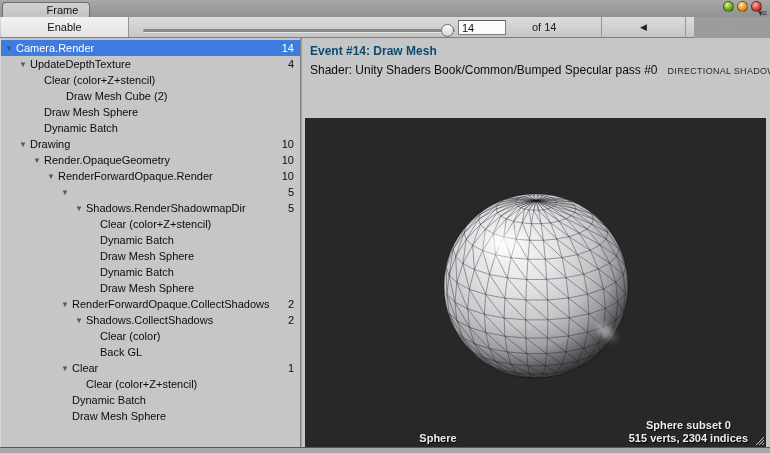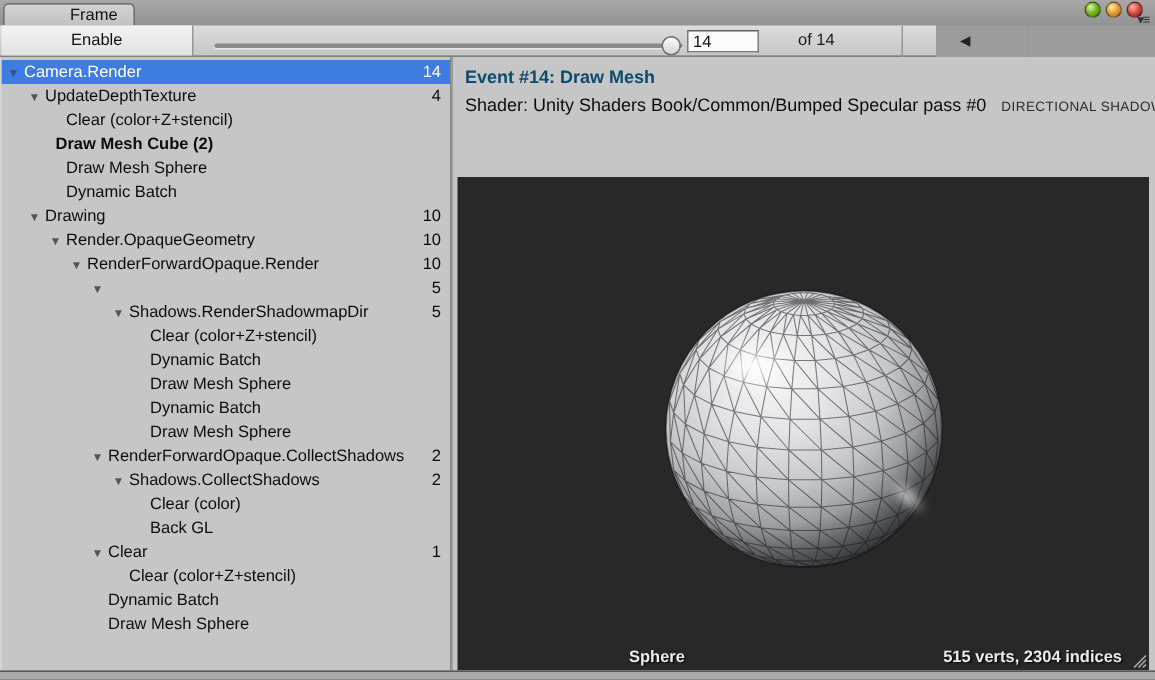--- a/index.html
+++ b/index.html
@@ -12,21 +12,21 @@
               background:linear-gradient(#a8a8a8,#929292); }
   .tab { position:absolute; left:2px; top:2px; width:88px; height:15px;
          background:linear-gradient(#d2d2d2,#c2c2c2); border:1px solid #6e6e6e; border-bottom:none;
          border-radius:4px 4px 0 0; text-align:center; font-size:11px; line-height:14px; color:#111;padding-left:33px; }
   .lights { position:absolute; right:8px; top:1px; display:flex; gap:3px; }
   .light { width:11px; height:11px; border-radius:50%; border:1px solid rgba(0,0,0,.4); }
   .pane-menu { position:absolute; right:4px; top:9px; font-size:9px; color:#333; letter-spacing:-1px;
                line-height:9px; cursor:default; }
 
   
-  .toolbar { position:absolute; left:0; top:17px; width:624px; height:21px;
+  .toolbar { position:absolute; left:0; top:17px; width:694px; height:21px;
              background:linear-gradient(#dcdcdc,#c6c6c6); border-bottom:1px solid #7e7e7e; }
   .enable-btn { position:absolute; left:1px; top:0; width:128px; height:20px;
                 background:linear-gradient(#f2f2f2,#e3e3e3); border-right:1px solid #979797;
                 font-size:11px; text-align:center; line-height:20px; color:#111; }
   .slider-track { position:absolute; left:143px; top:12px; width:312px; height:3px;
                   background:#8a8a8a; border-radius:2px; box-shadow:0 1px 0 #e6e6e6; }
   .slider-handle { position:absolute; left:441px; top:7px; width:13px; height:13px; border-radius:50%;
                    background:linear-gradient(#fdfdfd,#d4d4d4); border:1px solid #6e6e6e; }
   .event-field { position:absolute; left:458px; top:3px; width:48px; height:15px;
                  border:1px solid #7c7c7c; border-top-color:#5f5f5f; background:#fbfbfb;
@@ -105,21 +105,21 @@
         <span class="row-count">14</span>
       </div>
       <div class="tree-row" style="padding-left: 18px;">
         <span class="foldout">▼</span>
         <span>UpdateDepthTexture</span>
         <span class="row-count">4</span>
       </div>
       <div class="tree-row" style="padding-left: 43px;">
         <span>Clear (color+Z+stencil)</span>
       </div>
-      <div class="tree-row" style="padding-left: 36px; font-weight: bold;">
+      <div class="tree-row" style="padding-left: 65px;">
         <span>Draw Mesh Cube (2)</span>
       </div>
       <div class="tree-row" style="padding-left: 43px;">
         <span>Draw Mesh Sphere</span>
       </div>
       <div class="tree-row" style="padding-left: 43px;">
         <span>Dynamic Batch</span>
       </div>
       <div class="tree-row" style="padding-left: 18px;">
         <span class="foldout">▼</span>
@@ -222,20 +222,21 @@
         <circle cx="231" cy="168" r="92" fill="url(#sphG)"></circle>
         <circle cx="231" cy="168" r="92" fill="none" stroke="rgba(0,0,0,0.35)" stroke-width="1.2"></circle>
         <g id="wire">
             <path d="M231.0 82.6L231.0 82.6M231.0 82.6L250.8 82.8M250.8 82.8L231.0 82.6M231.0 82.6L231.0 82.6M231.0 82.6L251.5 84.6M251.5 84.6L231.0 82.6M231.0 82.6L231.0 82.6M231.0 82.6L250.9 86.5M250.9 86.5L231.0 82.6M231.0 82.6L231.0 82.6M231.0 82.6L249.2 88.2M249.2 88.2L231.0 82.6M231.0 82.6L231.0 82.6M231.0 82.6L246.4 89.7M246.4 89.7L231.0 82.6M231.0 82.6L231.0 82.6M231.0 82.6L242.8 90.9M242.8 90.9L231.0 82.6M231.0 82.6L231.0 82.6M231.0 82.6L238.4 91.8M238.4 91.8L231.0 82.6M231.0 82.6L231.0 82.6M231.0 82.6L233.6 92.2M233.6 92.2L231.0 82.6M231.0 82.6L231.0 82.6M231.0 82.6L228.7 92.3M228.7 92.3L231.0 82.6M231.0 82.6L231.0 82.6M231.0 82.6L223.9 91.8M223.9 91.8L231.0 82.6M231.0 82.6L231.0 82.6M231.0 82.6L219.5 91.0M219.5 91.0L231.0 82.6M231.0 82.6L231.0 82.6M231.0 82.6L215.8 89.8M215.8 89.8L231.0 82.6M231.0 82.6L231.0 82.6M231.0 82.6L213.0 88.3M213.0 88.3L231.0 82.6M231.0 82.6L231.0 82.6M231.0 82.6L211.2 86.6M211.2 86.6L231.0 82.6M231.0 82.6L231.0 82.6M231.0 82.6L210.5 84.8M210.5 84.8L231.0 82.6M231.0 82.6L231.0 82.6M231.0 82.6L211.1 82.9M211.1 82.9L231.0 82.6M231.0 82.6L231.0 82.6M231.0 82.6L212.8 81.2M212.8 81.2L231.0 82.6M231.0 82.6L231.0 82.6M231.0 82.6L215.6 79.7M215.6 79.7L231.0 82.6M231.0 82.6L231.0 82.6M231.0 82.6L219.2 78.5M219.2 78.5L231.0 82.6M231.0 82.6L231.0 82.6M231.0 82.6L223.6 77.6M223.6 77.6L231.0 82.6M231.0 82.6L231.0 82.6M231.0 82.6L228.4 77.2M228.4 77.2L231.0 82.6M231.0 82.6L231.0 82.6M231.0 82.6L233.3 77.2M233.3 77.2L231.0 82.6M231.0 82.6L231.0 82.6M231.0 82.6L238.1 77.6M238.1 77.6L231.0 82.6M231.0 82.6L231.0 82.6M231.0 82.6L242.5 78.4M242.5 78.4L231.0 82.6M231.0 82.6L231.0 82.6M231.0 82.6L246.2 79.6M246.2 79.6L231.0 82.6M231.0 82.6L231.0 82.6M231.0 82.6L249.0 81.1M249.0 81.1L231.0 82.6M250.8 82.8L251.5 84.6M250.8 82.8L269.7 87.4M269.7 87.4L251.5 84.6M251.5 84.6L250.9 86.5M251.5 84.6L270.9 90.9M270.9 90.9L250.9 86.5M250.9 86.5L249.2 88.2M250.9 86.5L269.8 94.4M269.8 94.4L249.2 88.2M249.2 88.2L246.4 89.7M249.2 88.2L266.5 97.8M266.5 97.8L246.4 89.7M246.4 89.7L242.8 90.9M246.4 89.7L261.1 100.7M261.1 100.7L242.8 90.9M242.8 90.9L238.4 91.8M242.8 90.9L253.9 103.1M253.9 103.1L238.4 91.8M238.4 91.8L233.6 92.2M238.4 91.8L245.5 104.8M245.5 104.8L233.6 92.2M233.6 92.2L228.7 92.3M233.6 92.2L236.1 105.7M236.1 105.7L228.7 92.3M228.7 92.3L223.9 91.8M228.7 92.3L226.5 105.7M226.5 105.7L223.9 91.8M223.9 91.8L219.5 91.0M223.9 91.8L217.2 104.9M217.2 104.9L219.5 91.0M219.5 91.0L215.8 89.8M219.5 91.0L208.6 103.3M208.6 103.3L215.8 89.8M215.8 89.8L213.0 88.3M215.8 89.8L201.3 100.9M201.3 100.9L213.0 88.3M213.0 88.3L211.2 86.6M213.0 88.3L195.8 98.0M195.8 98.0L211.2 86.6M211.2 86.6L210.5 84.8M211.2 86.6L192.3 94.7M192.3 94.7L210.5 84.8M210.5 84.8L211.1 82.9M210.5 84.8L191.1 91.1M191.1 91.1L211.1 82.9M211.1 82.9L212.8 81.2M211.1 82.9L192.2 87.6M192.2 87.6L212.8 81.2M212.8 81.2L215.6 79.7M212.8 81.2L195.5 84.3M195.5 84.3L215.6 79.7M215.6 79.7L219.2 78.5M215.6 79.7L200.9 81.3M200.9 81.3L219.2 78.5M219.2 78.5L223.6 77.6M223.6 77.6L228.4 77.2M228.4 77.2L233.3 77.2M233.3 77.2L238.1 77.6M238.1 77.6L242.5 78.4M242.5 78.4L246.2 79.6M246.2 79.6L249.0 81.1M246.2 79.6L260.7 81.1M260.7 81.1L249.0 81.1M249.0 81.1L250.8 82.8M249.0 81.1L266.2 84.0M266.2 84.0L250.8 82.8M269.7 87.4L270.9 90.9M269.7 87.4L286.6 95.9M286.6 95.9L270.9 90.9M270.9 90.9L269.8 94.4M270.9 90.9L288.4 101.0M288.4 101.0L269.8 94.4M269.8 94.4L266.5 97.8M269.8 94.4L286.8 106.1M286.8 106.1L266.5 97.8M266.5 97.8L261.1 100.7M266.5 97.8L282.0 110.9M282.0 110.9L261.1 100.7M261.1 100.7L253.9 103.1M261.1 100.7L274.3 115.2M274.3 115.2L253.9 103.1M253.9 103.1L245.5 104.8M253.9 103.1L264.0 118.6M264.0 118.6L245.5 104.8M245.5 104.8L236.1 105.7M245.5 104.8L251.8 121.0M251.8 121.0L236.1 105.7M236.1 105.7L226.5 105.7M236.1 105.7L238.4 122.3M238.4 122.3L226.5 105.7M226.5 105.7L217.2 104.9M226.5 105.7L224.6 122.3M224.6 122.3L217.2 104.9M217.2 104.9L208.6 103.3M217.2 104.9L211.1 121.2M211.1 121.2L208.6 103.3M208.6 103.3L201.3 100.9M208.6 103.3L198.8 118.8M198.8 118.8L201.3 100.9M201.3 100.9L195.8 98.0M201.3 100.9L188.4 115.4M188.4 115.4L195.8 98.0M195.8 98.0L192.3 94.7M195.8 98.0L180.4 111.2M180.4 111.2L192.3 94.7M192.3 94.7L191.1 91.1M192.3 94.7L175.4 106.5M175.4 106.5L191.1 91.1M191.1 91.1L192.2 87.6M191.1 91.1L173.6 101.4M173.6 101.4L192.2 87.6M192.2 87.6L195.5 84.3M192.2 87.6L175.2 96.3M175.2 96.3L195.5 84.3M195.5 84.3L200.9 81.3M260.7 81.1L266.2 84.0M266.2 84.0L269.7 87.4M286.6 95.9L288.4 101.0M286.6 95.9L300.7 108.1M300.7 108.1L288.4 101.0M288.4 101.0L286.8 106.1M288.4 101.0L302.9 114.5M302.9 114.5L286.8 106.1M286.8 106.1L282.0 110.9M286.8 106.1L301.0 120.9M301.0 120.9L282.0 110.9M282.0 110.9L274.3 115.2M282.0 110.9L295.0 126.9M295.0 126.9L274.3 115.2M274.3 115.2L264.0 118.6M274.3 115.2L285.2 132.3M285.2 132.3L264.0 118.6M264.0 118.6L251.8 121.0M264.0 118.6L272.4 136.6M272.4 136.6L251.8 121.0M251.8 121.0L238.4 122.3M251.8 121.0L257.1 139.6M257.1 139.6L238.4 122.3M238.4 122.3L224.6 122.3M238.4 122.3L240.3 141.2M240.3 141.2L224.6 122.3M224.6 122.3L211.1 121.2M224.6 122.3L222.9 141.2M222.9 141.2L211.1 121.2M211.1 121.2L198.8 118.8M211.1 121.2L206.1 139.8M206.1 139.8L198.8 118.8M198.8 118.8L188.4 115.4M198.8 118.8L190.6 136.8M190.6 136.8L188.4 115.4M188.4 115.4L180.4 111.2M188.4 115.4L177.6 132.6M177.6 132.6L180.4 111.2M180.4 111.2L175.4 106.5M180.4 111.2L167.6 127.3M167.6 127.3L175.4 106.5M175.4 106.5L173.6 101.4M175.4 106.5L161.3 121.3M161.3 121.3L173.6 101.4M173.6 101.4L175.2 96.3M173.6 101.4L159.1 115.0M159.1 115.0L175.2 96.3M175.2 96.3L161.0 108.6M300.7 108.1L302.9 114.5M302.9 114.5L301.0 120.9M302.9 114.5L313.9 130.7M313.9 130.7L301.0 120.9M301.0 120.9L295.0 126.9M301.0 120.9L311.6 138.0M311.6 138.0L295.0 126.9M295.0 126.9L285.2 132.3M295.0 126.9L304.7 145.0M304.7 145.0L285.2 132.3M285.2 132.3L272.4 136.6M285.2 132.3L293.5 151.1M293.5 151.1L272.4 136.6M272.4 136.6L257.1 139.6M272.4 136.6L278.7 156.1M278.7 156.1L257.1 139.6M257.1 139.6L240.3 141.2M257.1 139.6L261.0 159.6M261.0 159.6L240.3 141.2M240.3 141.2L222.9 141.2M240.3 141.2L241.7 161.4M241.7 161.4L222.9 141.2M222.9 141.2L206.1 139.8M222.9 141.2L221.7 161.5M221.7 161.5L206.1 139.8M206.1 139.8L190.6 136.8M206.1 139.8L202.3 159.8M202.3 159.8L190.6 136.8M190.6 136.8L177.6 132.6M190.6 136.8L184.5 156.4M184.5 156.4L177.6 132.6M177.6 132.6L167.6 127.3M177.6 132.6L169.4 151.5M169.4 151.5L167.6 127.3M167.6 127.3L161.3 121.3M167.6 127.3L157.9 145.4M157.9 145.4L161.3 121.3M161.3 121.3L159.1 115.0M161.3 121.3L150.7 138.5M150.7 138.5L159.1 115.0M159.1 115.0L161.0 108.6M159.1 115.0L148.1 131.2M148.1 131.2L161.0 108.6M313.9 130.7L311.6 138.0M313.9 130.7L320.7 148.7M320.7 148.7L311.6 138.0M311.6 138.0L304.7 145.0M311.6 138.0L318.3 156.7M318.3 156.7L304.7 145.0M304.7 145.0L293.5 151.1M304.7 145.0L310.8 164.2M310.8 164.2L293.5 151.1M293.5 151.1L278.7 156.1M293.5 151.1L298.6 170.8M298.6 170.8L278.7 156.1M278.7 156.1L261.0 159.6M278.7 156.1L282.6 176.2M282.6 176.2L261.0 159.6M261.0 159.6L241.7 161.4M261.0 159.6L263.5 180.0M263.5 180.0L241.7 161.4M241.7 161.4L221.7 161.5M241.7 161.4L242.6 182.0M242.6 182.0L221.7 161.5M221.7 161.5L202.3 159.8M221.7 161.5L220.9 182.0M220.9 182.0L202.3 159.8M202.3 159.8L184.5 156.4M202.3 159.8L199.9 180.2M199.9 180.2L184.5 156.4M184.5 156.4L169.4 151.5M184.5 156.4L180.7 176.5M180.7 176.5L169.4 151.5M169.4 151.5L157.9 145.4M169.4 151.5L164.4 171.3M164.4 171.3L157.9 145.4M157.9 145.4L150.7 138.5M157.9 145.4L151.9 164.7M151.9 164.7L150.7 138.5M150.7 138.5L148.1 131.2M150.7 138.5L144.1 157.2M144.1 157.2L148.1 131.2M148.1 131.2L141.3 149.3M320.7 148.7L318.3 156.7M318.3 156.7L310.8 164.2M318.3 156.7L320.5 175.9M320.5 175.9L310.8 164.2M310.8 164.2L298.6 170.8M310.8 164.2L312.8 183.6M312.8 183.6L298.6 170.8M298.6 170.8L282.6 176.2M298.6 170.8L300.4 190.4M300.4 190.4L282.6 176.2M282.6 176.2L263.5 180.0M282.6 176.2L283.9 195.9M283.9 195.9L263.5 180.0M263.5 180.0L242.6 182.0M263.5 180.0L264.3 199.8M264.3 199.8L242.6 182.0M242.6 182.0L220.9 182.0M242.6 182.0L242.9 201.8M242.9 201.8L220.9 182.0M220.9 182.0L199.9 180.2M220.9 182.0L220.7 201.9M220.7 201.9L199.9 180.2M199.9 180.2L180.7 176.5M199.9 180.2L199.1 200.0M199.1 200.0L180.7 176.5M180.7 176.5L164.4 171.3M180.7 176.5L179.4 196.2M179.4 196.2L164.4 171.3M164.4 171.3L151.9 164.7M164.4 171.3L162.6 190.8M162.6 190.8L151.9 164.7M151.9 164.7L144.1 157.2M151.9 164.7L149.9 184.1M149.9 184.1L144.1 157.2M144.1 157.2L141.3 149.3M144.1 157.2L141.9 176.4M141.9 176.4L141.3 149.3M320.5 175.9L312.8 183.6M320.5 175.9L318.3 194.7M318.3 194.7L312.8 183.6M312.8 183.6L300.4 190.4M312.8 183.6L310.8 202.2M310.8 202.2L300.4 190.4M300.4 190.4L283.9 195.9M300.4 190.4L298.6 208.9M298.6 208.9L283.9 195.9M283.9 195.9L264.3 199.8M283.9 195.9L282.6 214.2M282.6 214.2L264.3 199.8M264.3 199.8L242.9 201.8M264.3 199.8L263.5 218.0M263.5 218.0L242.9 201.8M242.9 201.8L220.7 201.9M242.9 201.8L242.6 220.0M242.6 220.0L220.7 201.9M220.7 201.9L199.1 200.0M220.7 201.9L220.9 220.1M220.9 220.1L199.1 200.0M199.1 200.0L179.4 196.2M199.1 200.0L199.9 218.2M199.9 218.2L179.4 196.2M179.4 196.2L162.6 190.8M179.4 196.2L180.7 214.5M180.7 214.5L162.6 190.8M162.6 190.8L149.9 184.1M162.6 190.8L164.4 209.3M164.4 209.3L149.9 184.1M149.9 184.1L141.9 176.4M149.9 184.1L151.9 202.7M151.9 202.7L141.9 176.4M141.9 176.4L144.1 195.2M318.3 194.7L310.8 202.2M310.8 202.2L298.6 208.9M310.8 202.2L304.7 219.1M304.7 219.1L298.6 208.9M298.6 208.9L282.6 214.2M298.6 208.9L293.5 225.3M293.5 225.3L282.6 214.2M282.6 214.2L263.5 218.0M282.6 214.2L278.7 230.2M278.7 230.2L263.5 218.0M263.5 218.0L242.6 220.0M263.5 218.0L261.0 233.7M261.0 233.7L242.6 220.0M242.6 220.0L220.9 220.1M242.6 220.0L241.7 235.6M241.7 235.6L220.9 220.1M220.9 220.1L199.9 218.2M220.9 220.1L221.7 235.6M221.7 235.6L199.9 218.2M199.9 218.2L180.7 214.5M199.9 218.2L202.3 233.9M202.3 233.9L180.7 214.5M180.7 214.5L164.4 209.3M180.7 214.5L184.5 230.5M184.5 230.5L164.4 209.3M164.4 209.3L151.9 202.7M164.4 209.3L169.4 225.6M169.4 225.6L151.9 202.7M151.9 202.7L144.1 195.2M151.9 202.7L157.9 219.6M157.9 219.6L144.1 195.2M144.1 195.2L150.7 212.7M304.7 219.1L293.5 225.3M304.7 219.1L295.0 233.5M295.0 233.5L293.5 225.3M293.5 225.3L278.7 230.2M293.5 225.3L285.2 238.8M285.2 238.8L278.7 230.2M278.7 230.2L261.0 233.7M278.7 230.2L272.4 243.1M272.4 243.1L261.0 233.7M261.0 233.7L241.7 235.6M261.0 233.7L257.1 246.1M257.1 246.1L241.7 235.6M241.7 235.6L221.7 235.6M241.7 235.6L240.3 247.7M240.3 247.7L221.7 235.6M221.7 235.6L202.3 233.9M221.7 235.6L222.9 247.8M222.9 247.8L202.3 233.9M202.3 233.9L184.5 230.5M202.3 233.9L206.1 246.3M206.1 246.3L184.5 230.5M184.5 230.5L169.4 225.6M184.5 230.5L190.6 243.4M190.6 243.4L169.4 225.6M169.4 225.6L157.9 219.6M169.4 225.6L177.6 239.1M177.6 239.1L157.9 219.6M157.9 219.6L150.7 212.7M157.9 219.6L167.6 233.9M167.6 233.9L150.7 212.7M295.0 233.5L285.2 238.8M285.2 238.8L272.4 243.1M285.2 238.8L274.3 248.8M274.3 248.8L272.4 243.1M272.4 243.1L257.1 246.1M272.4 243.1L264.0 252.2M264.0 252.2L257.1 246.1M257.1 246.1L240.3 247.7M257.1 246.1L251.8 254.6M251.8 254.6L240.3 247.7M240.3 247.7L222.9 247.8M240.3 247.7L238.4 255.9M238.4 255.9L222.9 247.8M222.9 247.8L206.1 246.3M222.9 247.8L224.6 255.9M224.6 255.9L206.1 246.3M206.1 246.3L190.6 243.4M206.1 246.3L211.1 254.8M211.1 254.8L190.6 243.4M190.6 243.4L177.6 239.1M190.6 243.4L198.8 252.4M198.8 252.4L177.6 239.1M177.6 239.1L167.6 233.9M177.6 239.1L188.4 249.0M188.4 249.0L167.6 233.9M274.3 248.8L264.0 252.2M264.0 252.2L251.8 254.6M251.8 254.6L238.4 255.9M251.8 254.6L245.5 258.8M245.5 258.8L238.4 255.9M238.4 255.9L224.6 255.9M238.4 255.9L236.1 259.7M236.1 259.7L224.6 255.9M224.6 255.9L211.1 254.8M224.6 255.9L226.5 259.7M226.5 259.7L211.1 254.8M211.1 254.8L198.8 252.4M211.1 254.8L217.2 258.9M217.2 258.9L198.8 252.4M198.8 252.4L188.4 249.0M245.5 258.8L236.1 259.7M236.1 259.7L226.5 259.7M226.5 259.7L217.2 258.9" stroke="rgba(22,22,26,0.55)" stroke-width="0.7" fill="none"></path>
           </g>
         <ellipse cx="196" cy="126" rx="27" ry="21" fill="url(#specG)"></ellipse>
         <ellipse cx="300" cy="213" rx="17" ry="7" transform="rotate(42 300 213)" fill="url(#specG)" filter="url(#blur3)" opacity="0.9"></ellipse>
       </svg>
       <div class="pv-label mesh-name">Sphere</div>
       <div class="pv-label subset-box">
+        <div>Sphere subset 0</div>
         <div>515 verts, 2304 indices</div>
       </div>
       <svg class="grip" width="13" height="13">
         <path d="M4 12 L12 4 M7 12 L12 7 M10 12 L12 10" stroke="#b5b5b5" stroke-width="1" fill="none"></path>
         <path d="M5 12 L12 5 M8 12 L12 8 M11 12 L12 11" stroke="#4a4a4a" stroke-width="0.7" fill="none"></path>
       </svg>
     </div>
   </div>
 
   <div class="bottom-strip"></div>

